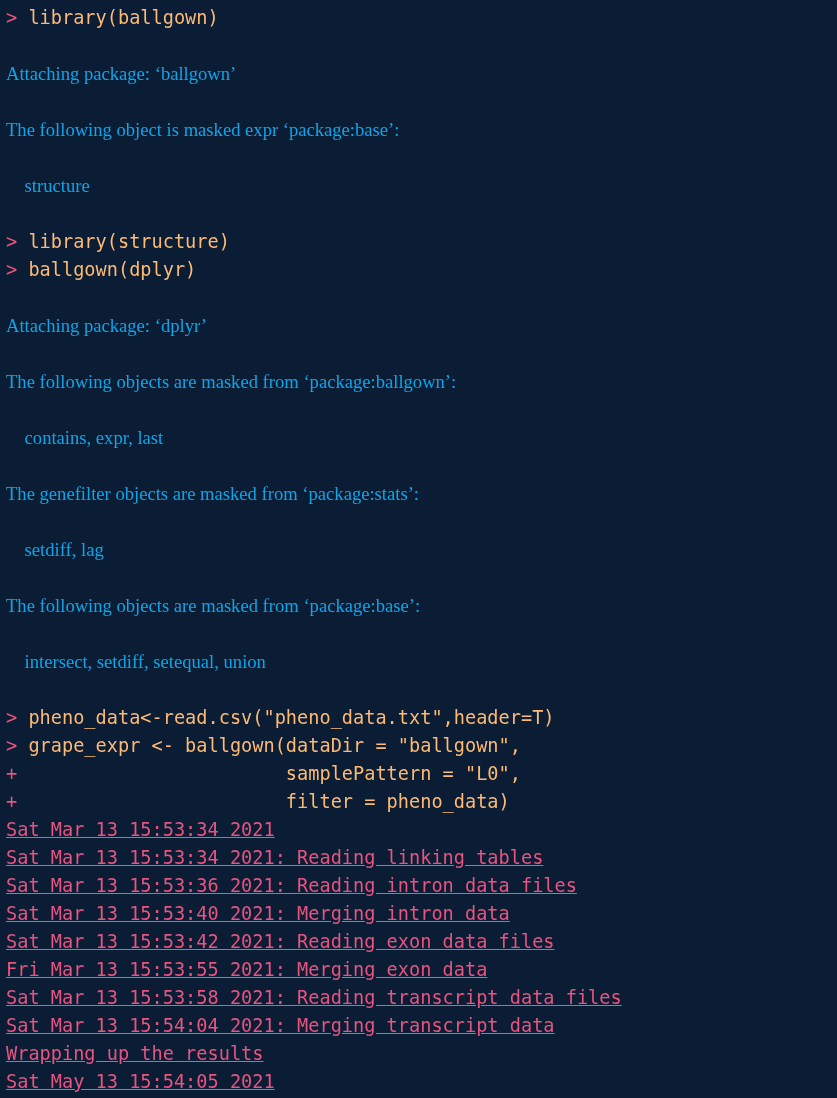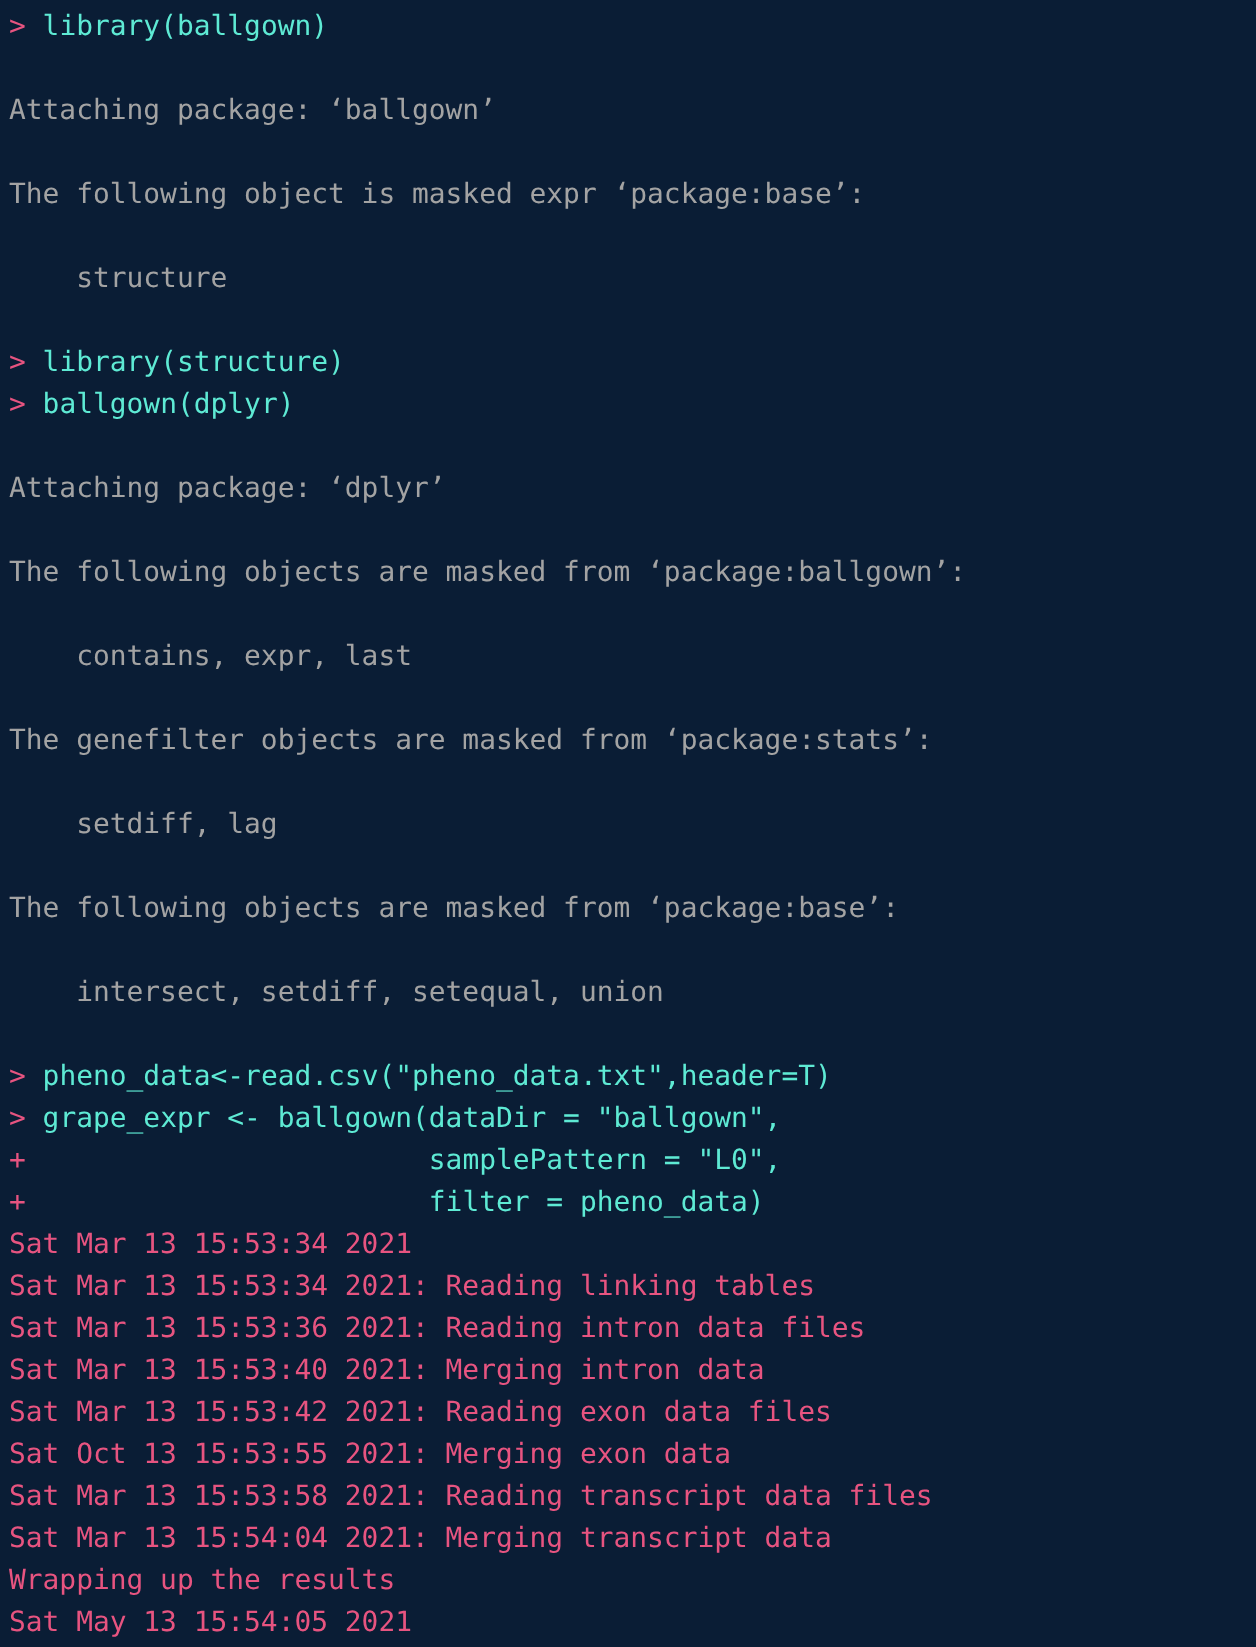--- a/index.html
+++ b/index.html
@@ -13,23 +13,23 @@
   pre.terminal {
     margin: 0;
     padding: 4px 6px;
     font-family: "Consolas", "Menlo", "DejaVu Sans Mono", "Courier New", monospace;
     font-size: 18.6px;
     line-height: 28px;
     white-space: pre;
     color: #e75480;
   }
   .prompt { color: #e75480; }
-  .cmd    { color: #5eead4; }
-  .msg    { color: #a3a3a3; }
-  .log    { color: #e75480; }
+  .cmd    { color: #fdba74; }
+  .msg    { color: #0ea5e9; font-family: Liberation Serif, serif; }
+  .log    { color: #e75480; text-decoration: underline; }
 </style>
 </head>
 <body>
 
 <pre class="terminal" id="terminal"><span class="prompt">&gt; </span><span class="cmd">library(ballgown)</span>
 
 <span class="msg">Attaching package: ‘ballgown’</span>
 
 <span class="msg">The following object is masked expr ‘package:base’:</span>
 
@@ -54,18 +54,18 @@
 
 <span class="prompt">&gt; </span><span class="cmd">pheno_data&lt;-read.csv("pheno_data.txt",header=T)</span>
 <span class="prompt">&gt; </span><span class="cmd">grape_expr &lt;- ballgown(dataDir = "ballgown",</span>
 <span class="prompt">+ </span><span class="cmd">                       samplePattern = "L0",</span>
 <span class="prompt">+ </span><span class="cmd">                       filter = pheno_data)</span>
 <span class="log">Sat Mar 13 15:53:34 2021</span>
 <span class="log">Sat Mar 13 15:53:34 2021: Reading linking tables</span>
 <span class="log">Sat Mar 13 15:53:36 2021: Reading intron data files</span>
 <span class="log">Sat Mar 13 15:53:40 2021: Merging intron data</span>
 <span class="log">Sat Mar 13 15:53:42 2021: Reading exon data files</span>
-<span class="log">Sat Oct 13 15:53:55 2021: Merging exon data</span>
+<span class="log">Fri Mar 13 15:53:55 2021: Merging exon data</span>
 <span class="log">Sat Mar 13 15:53:58 2021: Reading transcript data files</span>
 <span class="log">Sat Mar 13 15:54:04 2021: Merging transcript data</span>
 <span class="log">Wrapping up the results</span>
 <span class="log">Sat May 13 15:54:05 2021</span>
 </pre>
 
 </body></html>

